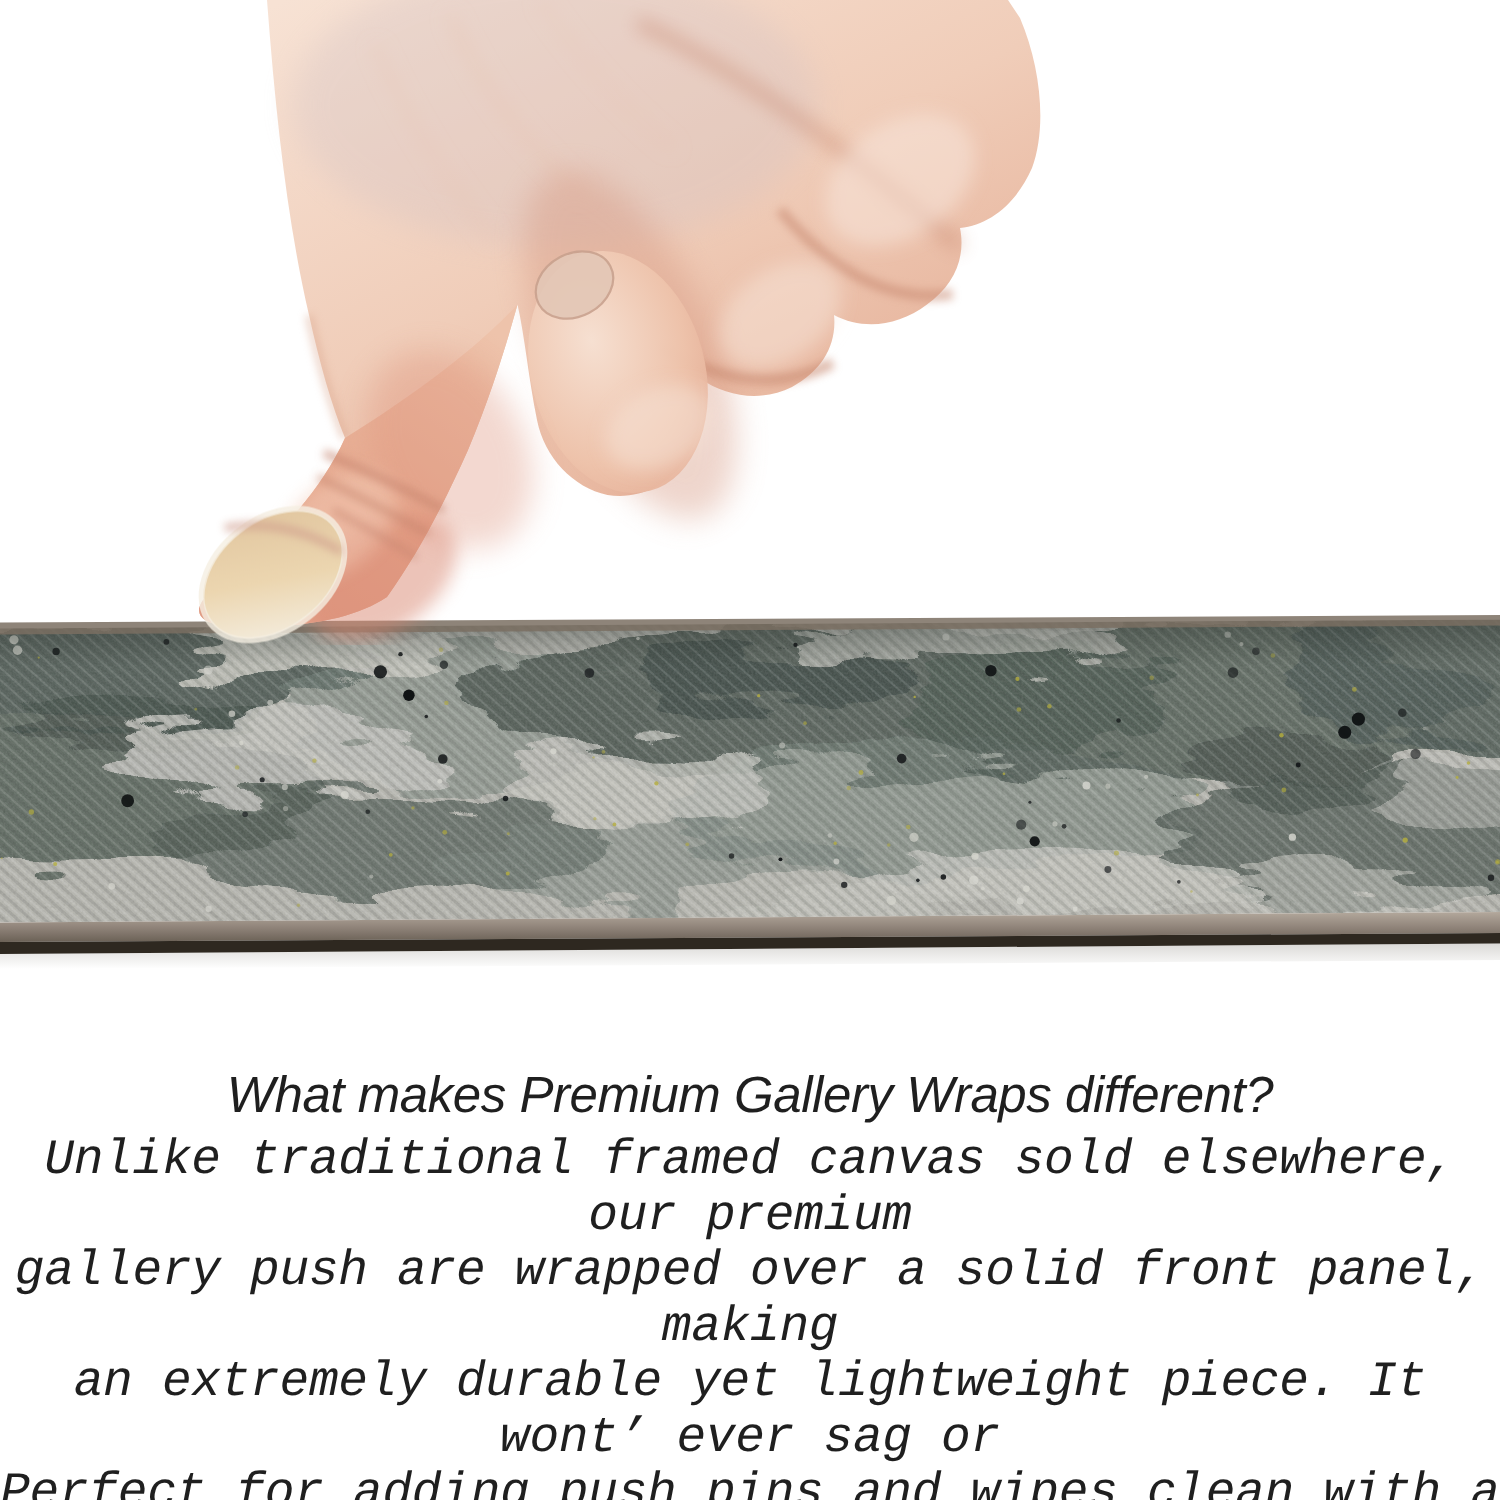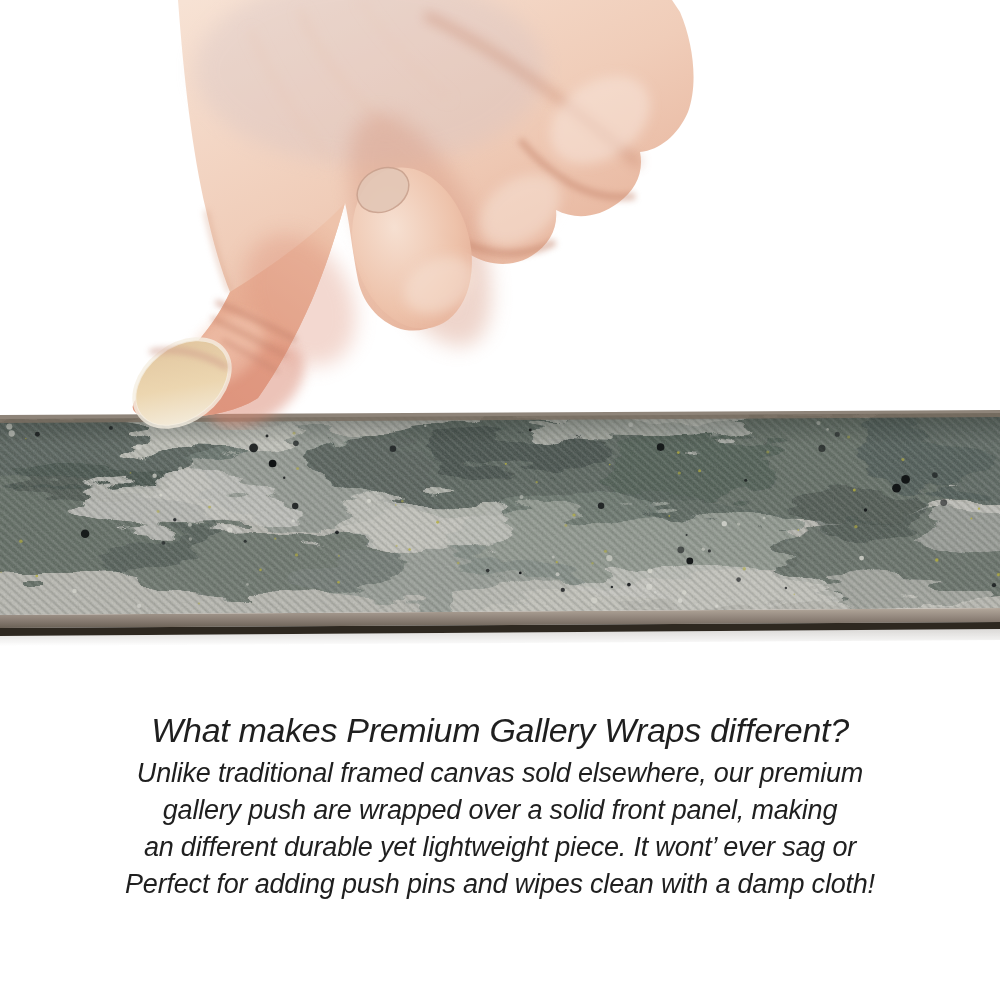--- a/index.html
+++ b/index.html
@@ -11,21 +11,21 @@
   .hand-svg{position:absolute;left:0;top:0;width:1000px;height:430px;display:block;}
   .info{
     position:absolute;left:0;top:710px;width:1000px;text-align:center;
     color:var(--text,#222);font-style:italic;
   }
   .info h1{
     margin:0 0 5px 0;font-size:34px;font-weight:500;line-height:40px;
     letter-spacing:-0.3px;font-style:italic;
   }
   .info p{
-    margin:0;font-size:27px;font-weight:400;line-height:37px;letter-spacing:-0.2px;
+    margin:0;font-size:33px;font-weight:400;line-height:37px;letter-spacing:-0.2px;font-family:Liberation Mono, monospace;
   }
 </style>
 </head>
 <body>
 
 <div class="stage">
 
   <svg class="strip-svg" viewBox="0 0 1000 240" xmlns="http://www.w3.org/2000/svg">
     <defs>
       <clipPath id="stripClip">
@@ -336,16 +336,16 @@
       <ellipse cx="182" cy="383" rx="52" ry="36" fill="url(#gNail)"></ellipse>
       <ellipse cx="182" cy="383" rx="53" ry="37" fill="none" stroke="#f5efe2" stroke-width="4" opacity="0.8"></ellipse>
     </g>
     <path d="M150,352 Q190,345 228,368" stroke="#cf9b8b" stroke-width="5" fill="none" opacity="0.7" filter="url(#b3)"></path>
   </svg>
 
   <section class="info">
     <h1>What makes Premium Gallery Wraps different?</h1>
     <p>Unlike traditional framed canvas sold elsewhere, our premium</p>
     <p>gallery push are wrapped over a solid front panel, making</p>
-    <p>an different durable yet lightweight piece. It wont’ ever sag or</p>
+    <p>an extremely durable yet lightweight piece. It wont’ ever sag or</p>
     <p>Perfect for adding push pins and wipes clean with a damp cloth!</p>
   </section>
 </div>
 
 </body></html>

